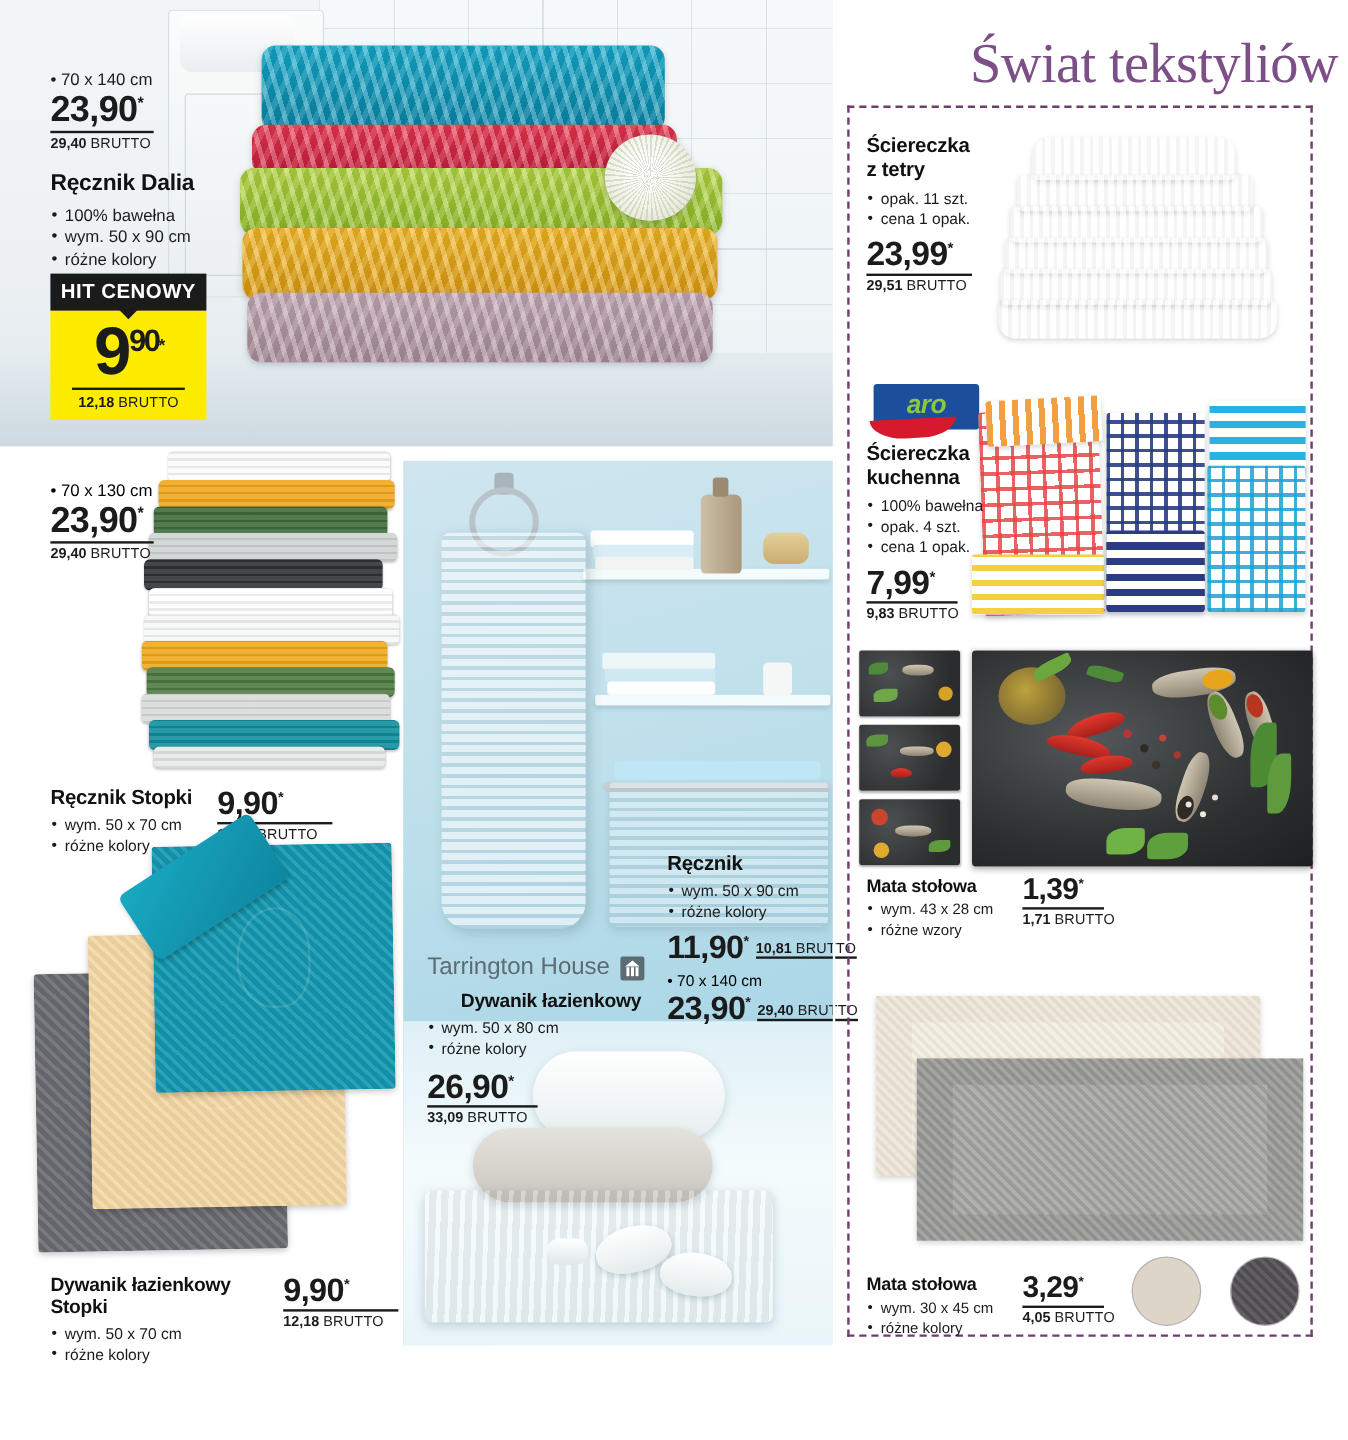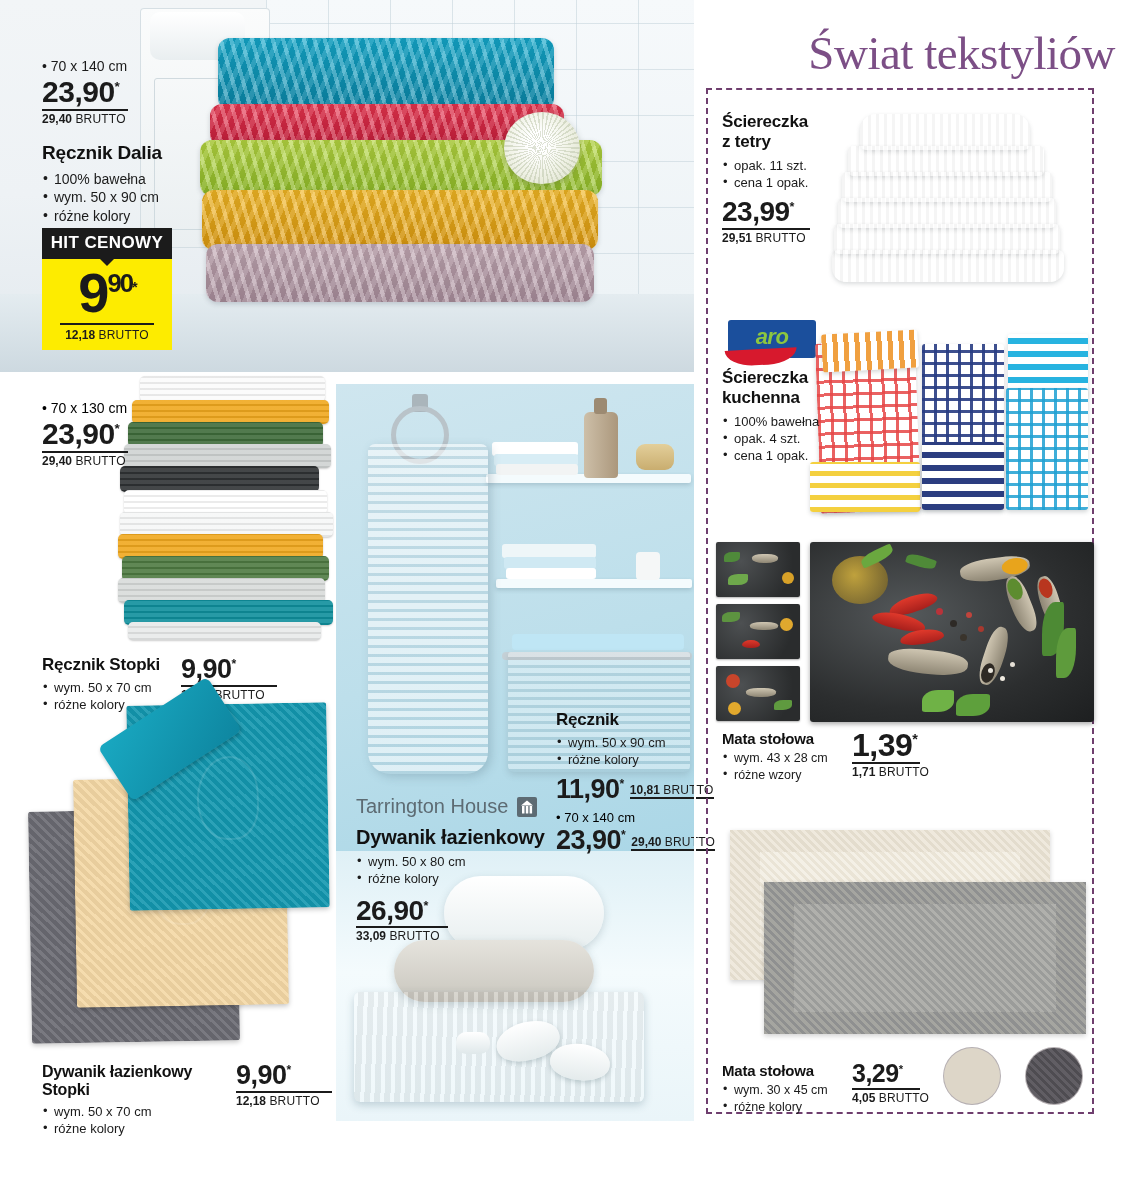--- a/index.html
+++ b/index.html
@@ -575,21 +575,21 @@
     <div style="display:flex; align-items:center; gap:8px;">
       <div style="font-size:20px; color:#5d6b73; font-family:'Liberation Sans',sans-serif;">Tarrington House</div>
       <svg width="22" height="22" viewBox="0 0 22 22">
         <rect x="1" y="1" width="20" height="20" rx="2" fill="#5d6b73"></rect>
         <path d="M11 4.5 L17 9.5 L5 9.5 Z" fill="#ffffff"></path>
         <rect x="6" y="10" width="2.5" height="7.5" fill="#ffffff"></rect>
         <rect x="9.8" y="10" width="2.5" height="7.5" fill="#ffffff"></rect>
         <rect x="13.6" y="10" width="2.5" height="7.5" fill="#ffffff"></rect>
       </svg>
     </div>
-    <div class="prod-title" style="font-size:20px; margin-top:8px;">Dywanik łazienkowy</div>
+    <div class="prod-title" style="font-size:16px; margin-top:8px;margin-left:28px;">Dywanik łazienkowy</div>
     <ul class="bullets" style="font-size:13px; margin-top:4px;">
       <li>wym. 50 x 80 cm</li>
       <li>różne kolory</li>
     </ul>
     <div style="margin-top:10px;">
       <div class="price-net" style="font-size:28px;">
         <span>26</span><span>,90</span><span class="star">*</span>
       </div>
       <div class="price-rule" style="width:92px;"></div>
       <div class="price-gross">
@@ -664,20 +664,30 @@
   <div class="blk" style="left:722px; top:368px; width:135px;">
     <div class="prod-title" style="font-size:17px; line-height:1.2;">
       <span>Ściereczka</span><br>
       <span>kuchenna</span>
     </div>
     <ul class="bullets" style="font-size:13px; margin-top:4px;">
       <li>100% bawełna</li>
       <li>opak. 4 szt.</li>
       <li>cena 1 opak.</li>
     </ul>
+    <div style="margin-top:8px;">
+      <div class="price-net" style="font-size:28px;">
+        <span>7</span><span>,99</span><span class="star">*</span>
+      </div>
+      <div class="price-rule" style="width:76px;"></div>
+      <div class="price-gross">
+        <b>9,83</b>
+        <span class="lbl">BRUTTO</span>
+      </div>
+    </div>
   </div>
 
   <div class="collage">
     <div class="thumb" style="top:0;">
       <div class="leaf" style="left:8px; top:10px; width:16px; height:10px; background:#4f8a3a;"></div>
       <div class="spoon" style="left:36px; top:12px; width:26px; height:9px;"></div>
       <div class="leaf" style="left:12px; top:32px; width:20px; height:11px; background:#6ea84b;"></div>
       <div class="spice" style="left:66px; top:30px; width:12px; height:12px; background:#d8a128;"></div>
     </div>
     <div class="thumb" style="top:62px;">
@@ -732,21 +742,21 @@
   <div class="blk" style="left:722px; top:730px; width:220px;">
     <div style="display:flex; align-items:flex-start; gap:12px;">
       <div style="width:118px;">
         <div class="prod-title" style="font-size:15px;">Mata stołowa</div>
         <ul class="bullets" style="font-size:12.5px; margin-top:3px;">
           <li>wym. 43 x 28 cm</li>
           <li>różne wzory</li>
         </ul>
       </div>
       <div>
-        <div class="price-net" style="font-size:32px;">
+        <div class="price-net" style="font-size:25px;">
           <span>1</span><span>,39</span><span class="star">*</span>
         </div>
         <div class="price-rule" style="width:68px;"></div>
         <div class="price-gross">
           <b>1,71</b>
           <span class="lbl">BRUTTO</span>
         </div>
       </div>
     </div>
   </div>

